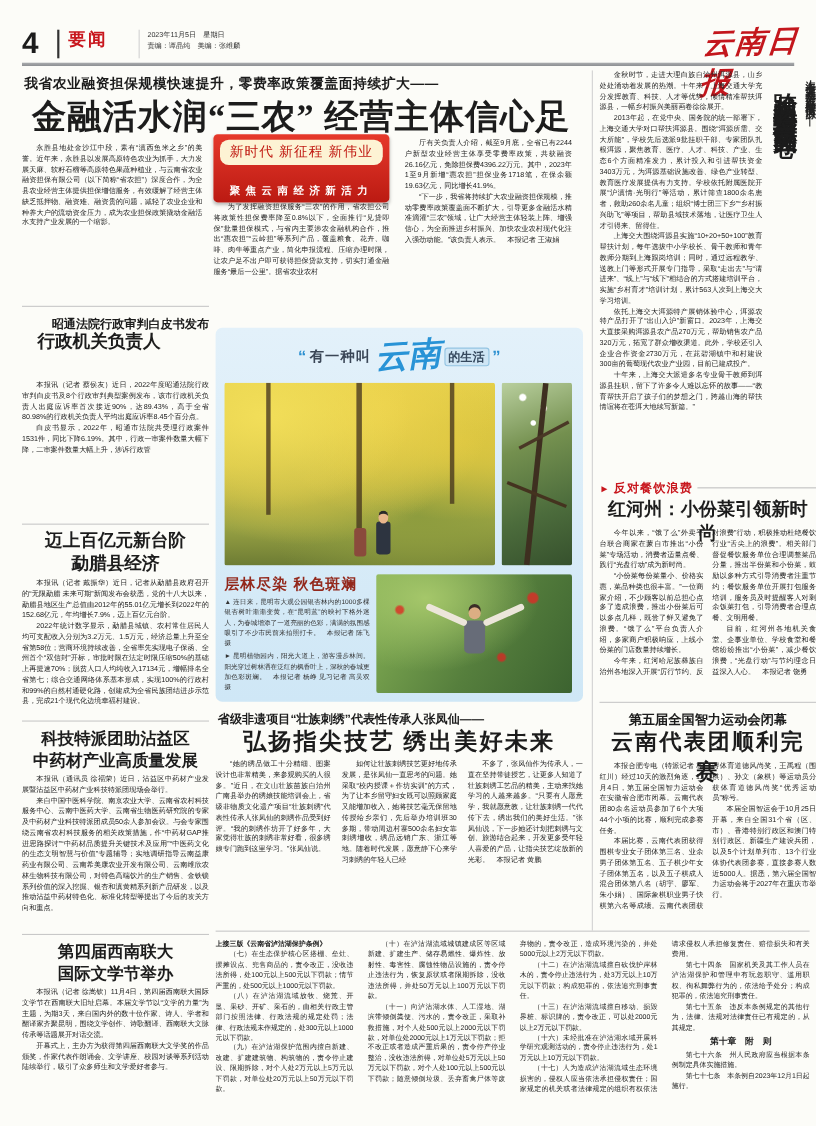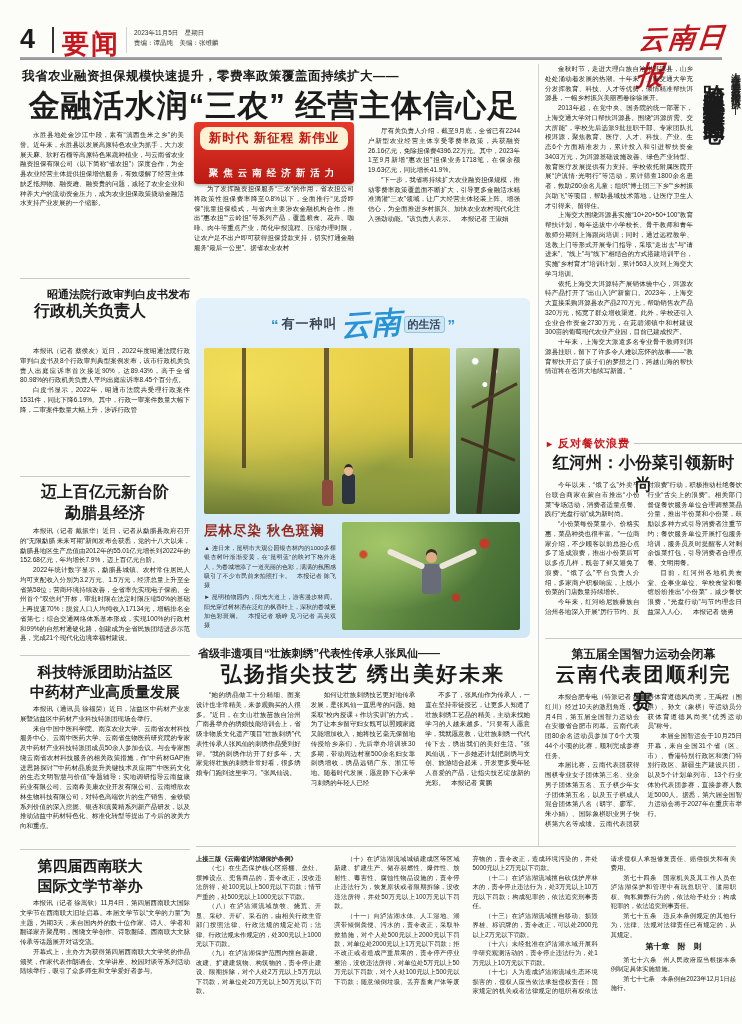--- a/index.html
+++ b/index.html
@@ -1,45 +1,45 @@
 <!DOCTYPE html>
 <html><head>
 <meta charset="utf-8">
 <style>
   html,body{margin:0;padding:0;background:#e9e9e5;}
   #paper{position:relative;width:742px;height:1024px;background:#fcfcf8;overflow:hidden;
          font-family:"Liberation Sans",sans-serif;color:#1c1c1c;margin:0 auto;}
   .abs{position:absolute;}
   
   .pageno{font-size:27px;font-weight:900;}
-  .section{font-size:27px;font-weight:900;color:#c8161d;letter-spacing:2px;}
+  .section{font-size:16px;font-weight:900;color:#c8161d;letter-spacing:2px;}
   .vbar{width:2px;background:#333;}
   .dateline{font-size:6.5px;line-height:1.6;color:#333;}
   .masthead{font-family:"DejaVu Serif",serif;font-size:27px;font-weight:bold;font-style:italic;
             color:#c3161c;transform:skewX(-7deg) rotate(-2deg);letter-spacing:2px;}
   .hrule{height:3px;background:linear-gradient(#aaacae,#8d9093);}
   
   .kicker{font-size:12.5px;font-weight:bold;letter-spacing:.5px;}
   .lead-headline{font-size:31px;font-weight:900;text-align:center;letter-spacing:1px;
-                 font-family:Liberation Sans, sans-serif;}
+                 font-family:Liberation Serif, serif;}
   .body-text{font-size:6.5px;line-height:1.5;text-align:justify;color:#222;overflow:hidden;}
   .body-text p{margin:0;text-indent:2em;}
   .cols2{column-count:2;column-gap:8px;}
   .cols3{column-count:3;column-gap:10px;}
   .cols4{column-count:4;column-gap:13px;}
   .hdiv{height:1px;background:#c8c8c8;}
   .vdiv{width:1px;background:#d2d2d2;}
   .sm-kicker{font-size:11px;font-weight:bold;text-align:right;}
   .sm-title{font-size:16px;font-weight:900;text-align:center;line-height:1.3;}
   .sm-title2{font-size:15px;font-weight:900;text-align:center;line-height:1.35;}
   
   .ribbon{background:linear-gradient(180deg,#e6392b,#bb1a12);border-radius:4px;
           box-shadow:0 2px 3px rgba(0,0,0,.25);padding:5px 6px 4px;}
   .ribbon-inner{background:#fdf3d4;border-radius:8px;text-align:center;
-                font-size:12.5px;font-weight:700;color:#c01911;padding:3px 0;letter-spacing:1px;}
+                font-size:12.5px;font-weight:400;color:#c01911;padding:3px 0;letter-spacing:1px;}
   .ribbon-sub{text-align:center;color:#fff;font-size:9.5px;font-weight:bold;letter-spacing:5px;margin-top:17px;}
   
   .bluepanel{background:linear-gradient(180deg,#e3f1fa,#cfe7f6);border-radius:6px;}
   .lifebanner{display:flex;align-items:center;justify-content:center;gap:3px;}
   .lb-quote{color:#2a8fd0;font-size:15px;font-weight:900;}
   .lb-text{color:#3a4656;font-size:13px;font-weight:900;letter-spacing:1px;}
   .lb-yunnan{color:#2893d6;font-size:30px;font-weight:bold;font-style:italic;
              font-family:"DejaVu Serif",serif;transform:rotate(-4deg);line-height:1;}
   .lb-tag{background:#cfe6f5;border:1px solid #93c4e2;border-radius:3px;color:#35495e;
           font-size:11px;font-weight:bold;padding:0 3px;}
@@ -149,21 +149,21 @@
   <div class="abs sm-title2" style="left:20px;top:662px;width:170px;">
     <div>科技特派团助沾益区</div>
     <div>中药材产业高质量发展</div>
   </div>
   <div class="abs body-text" style="left:20px;top:704px;width:170px;height:140px;">
       <p>本报讯（通讯员 徐福荣）近日，沾益区中药材产业发展暨沾益区中药材产业科技特派团现场会举行。</p>
       <p>来自中国中医科学院、南京农业大学、云南省农村科技服务中心、云南中医药大学、云南省生物医药研究院的专家及中药材产业科技特派团成员50余人参加会议。与会专家围绕云南省农村科技服务的相关政策措施，作“中药材GAP推进思路探讨”“中药材品质提升关键技术及应用”“中医药文化的生态文明智慧与价值”专题辅导；实地调研指导云南益康药业有限公司、云南希美康农业开发有限公司、云南维欣农林生物科技有限公司，对特色高端饮片的生产销售、金铁锁系列价值的深入挖掘、银杏和滇黄精系列新产品研发，以及推动沾益中药材特色化、标准化转型等提出了今后的攻关方向和重点。</p>
     </div>
 
   <div class="abs hdiv" style="left:20px;top:849px;width:170px;"></div>
-  <div class="abs sm-title2" style="left:5px;top:856px;width:170px;">
+  <div class="abs sm-title2" style="left:20px;top:856px;width:170px;">
     <div>第四届西南联大</div>
     <div>国际文学节举办</div>
   </div>
   <div class="abs body-text" style="left:20px;top:898px;width:170px;height:120px;">
       <p>本报讯（记者 徐嵩钦）11月4日，第四届西南联大国际文学节在西南联大旧址启幕。本届文学节以“文学的力量”为主题，为期3天，来自国内外的数十位作家、诗人、学者和翻译家齐聚昆明，围绕文学创作、诗歌翻译、西南联大文脉传承等话题展开对话交流。</p>
       <p>开幕式上，主办方为获得第四届西南联大文学奖的作品颁奖，作家代表作朗诵会、文学讲座、校园对谈等系列活动陆续举行，吸引了众多师生和文学爱好者参与。</p>
     </div>
 
   <div class="abs bluepanel" style="left:196px;top:298px;width:334px;height:340px;">
     <div class="lifebanner" style="margin-top:8px;height:36px;">

